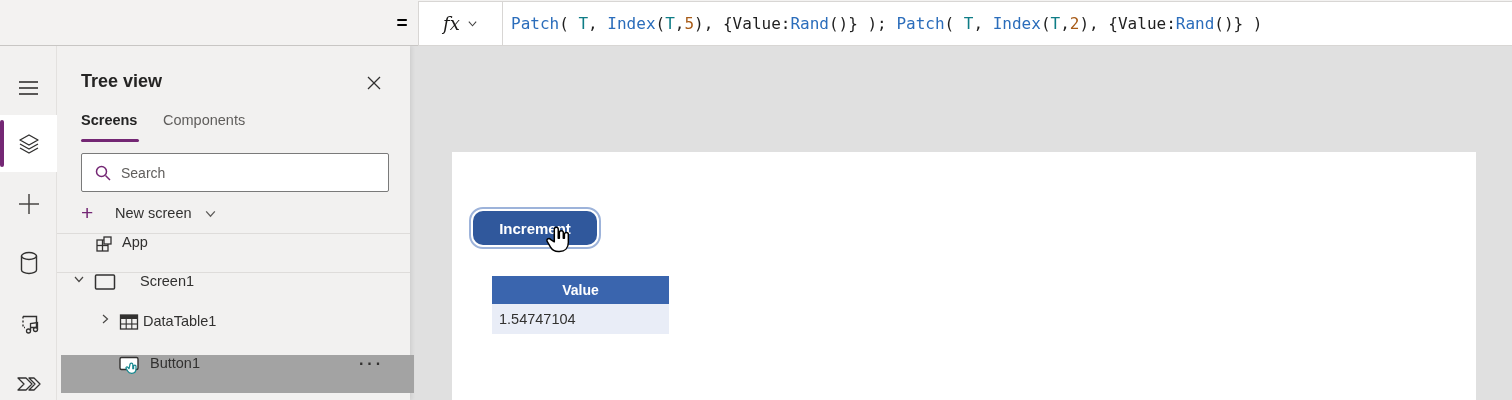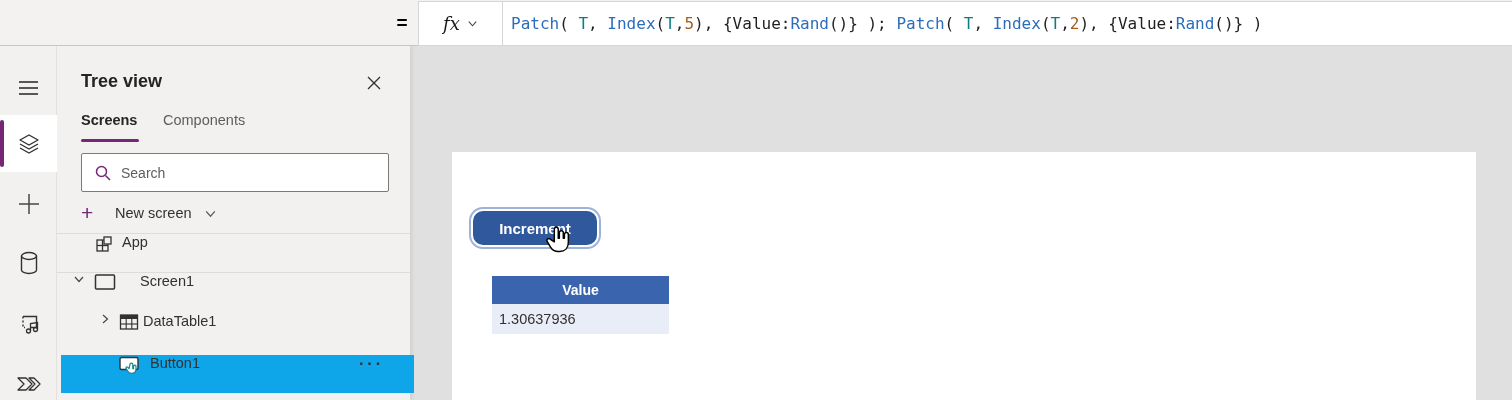--- a/index.html
+++ b/index.html
@@ -54,21 +54,21 @@
   .newscreen { left:24px; top:150px; width:308px; height:34px; display:flex;
     align-items:center; cursor:pointer; }
   .newscreen .plus { color:#742774; font-size:21px; font-weight:400; width:24px; }
   .newscreen .lbl { font-size:14.5px; color:#323130; margin-left:10px; }
   .newscreen .chev { margin-left:12px; color:#605e5c; }
   .divider { left:0; width:353px; height:1px; background:#dedcda; }
   .tree-row { left:4px; width:353px; height:39px; display:flex; align-items:flex-start;
     font-size:14.5px; color:#323130; cursor:pointer; }
   .tree-row .chev { width:16px; display:flex; justify-content:center; color:#605e5c; }
   .tree-row .icon { display:flex; align-items:center; justify-content:center; }
-  .tree-row.selected { background:#0ea5e9; }
+  .tree-row.selected { background:#a3a3a3; }
   .row-more { position:absolute; right:30px; font-size:16px; letter-spacing:3px;
     color:#323130; font-weight:700; cursor:pointer; }
 
   
   .canvas { left:452px; top:152px; width:1024px; height:248px; background:#fff; z-index:2; }
   .increment-btn { left:21px; top:59px; width:124px; height:34px; background:#30589c;
     border:none; border-radius:10px; color:#fff; font-size:15px; font-weight:700;
     font-family:"Liberation Sans",sans-serif; outline:2px solid #9db3da;
     outline-offset:2px; cursor:pointer; }
   .cursor-hand { left:91px; top:72px; pointer-events:none; z-index:6; }
@@ -248,21 +248,21 @@
     <span style="margin-left:8px">Button1</span>
     <span class="row-more">···</span>
   </div>
 </div>
 
 <div class="abs canvas">
   <button class="abs increment-btn">Increment</button>
 
   <div class="abs data-table">
     <div class="dt-header">Value</div>
-    <div class="dt-row alt">1.30637936</div>
+    <div class="dt-row alt">1.54747104</div>
   </div>
 
   <div class="abs cursor-hand">
     <svg width="30" height="32" viewBox="0 0 24 26">
       <path d="M9 4.2 c0-.9.7-1.6 1.6-1.6 s1.6.7 1.6 1.6 V11.5 h.9 V7 c0-.9.7-1.6 1.6-1.6 s1.6.7 1.6 1.6 V11.5 h.9 V8.5 c0-.9.7-1.6 1.6-1.6 s1.6.7 1.6 1.6 V15 c0 4.5-2.8 7.3-7.2 7.3 h-1 c-2.8 0-5-1.4-6.3-3.6 l-2.7-4.6 c-.4-.7-.2-1.7.6-2.1 .7-.4 1.6-.2 2.1.5 L9 14.5 Z" fill="#ffffff" stroke="#000000" stroke-width="1.2" stroke-linejoin="round"></path>
     </svg>
   </div>
 </div>
 
 </body></html>

